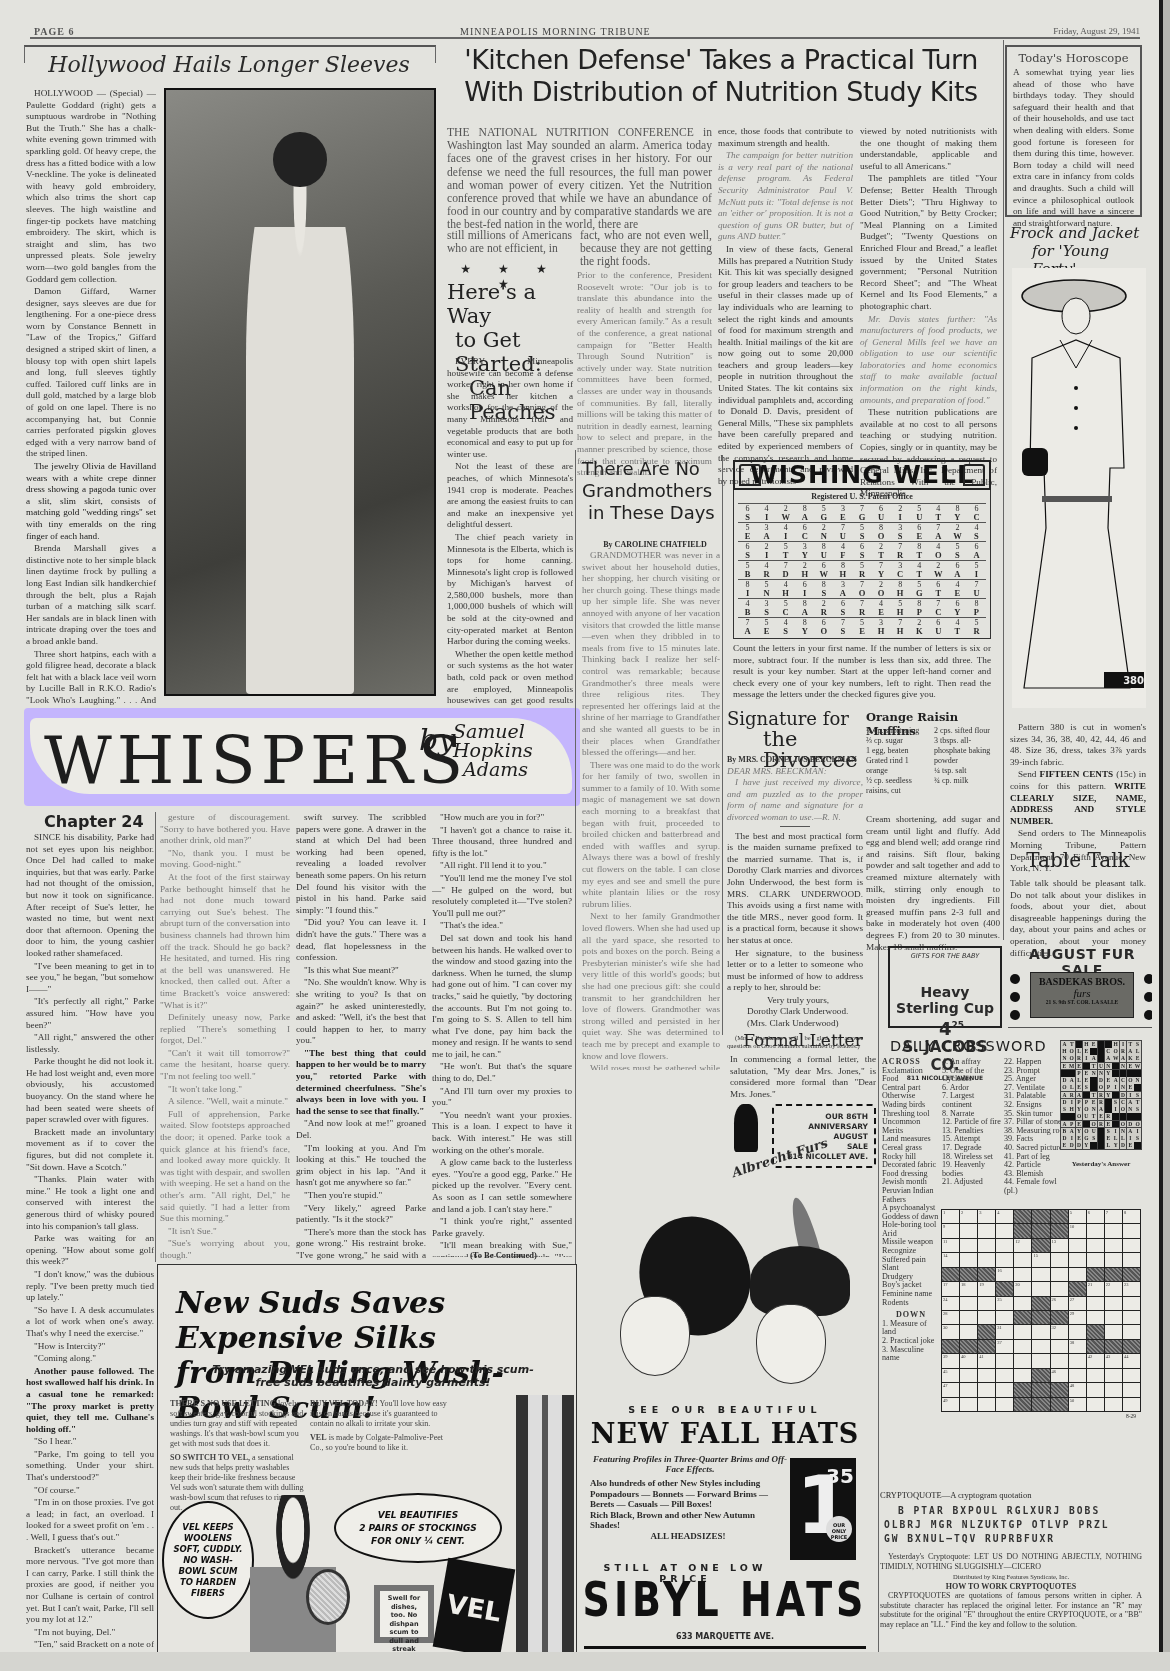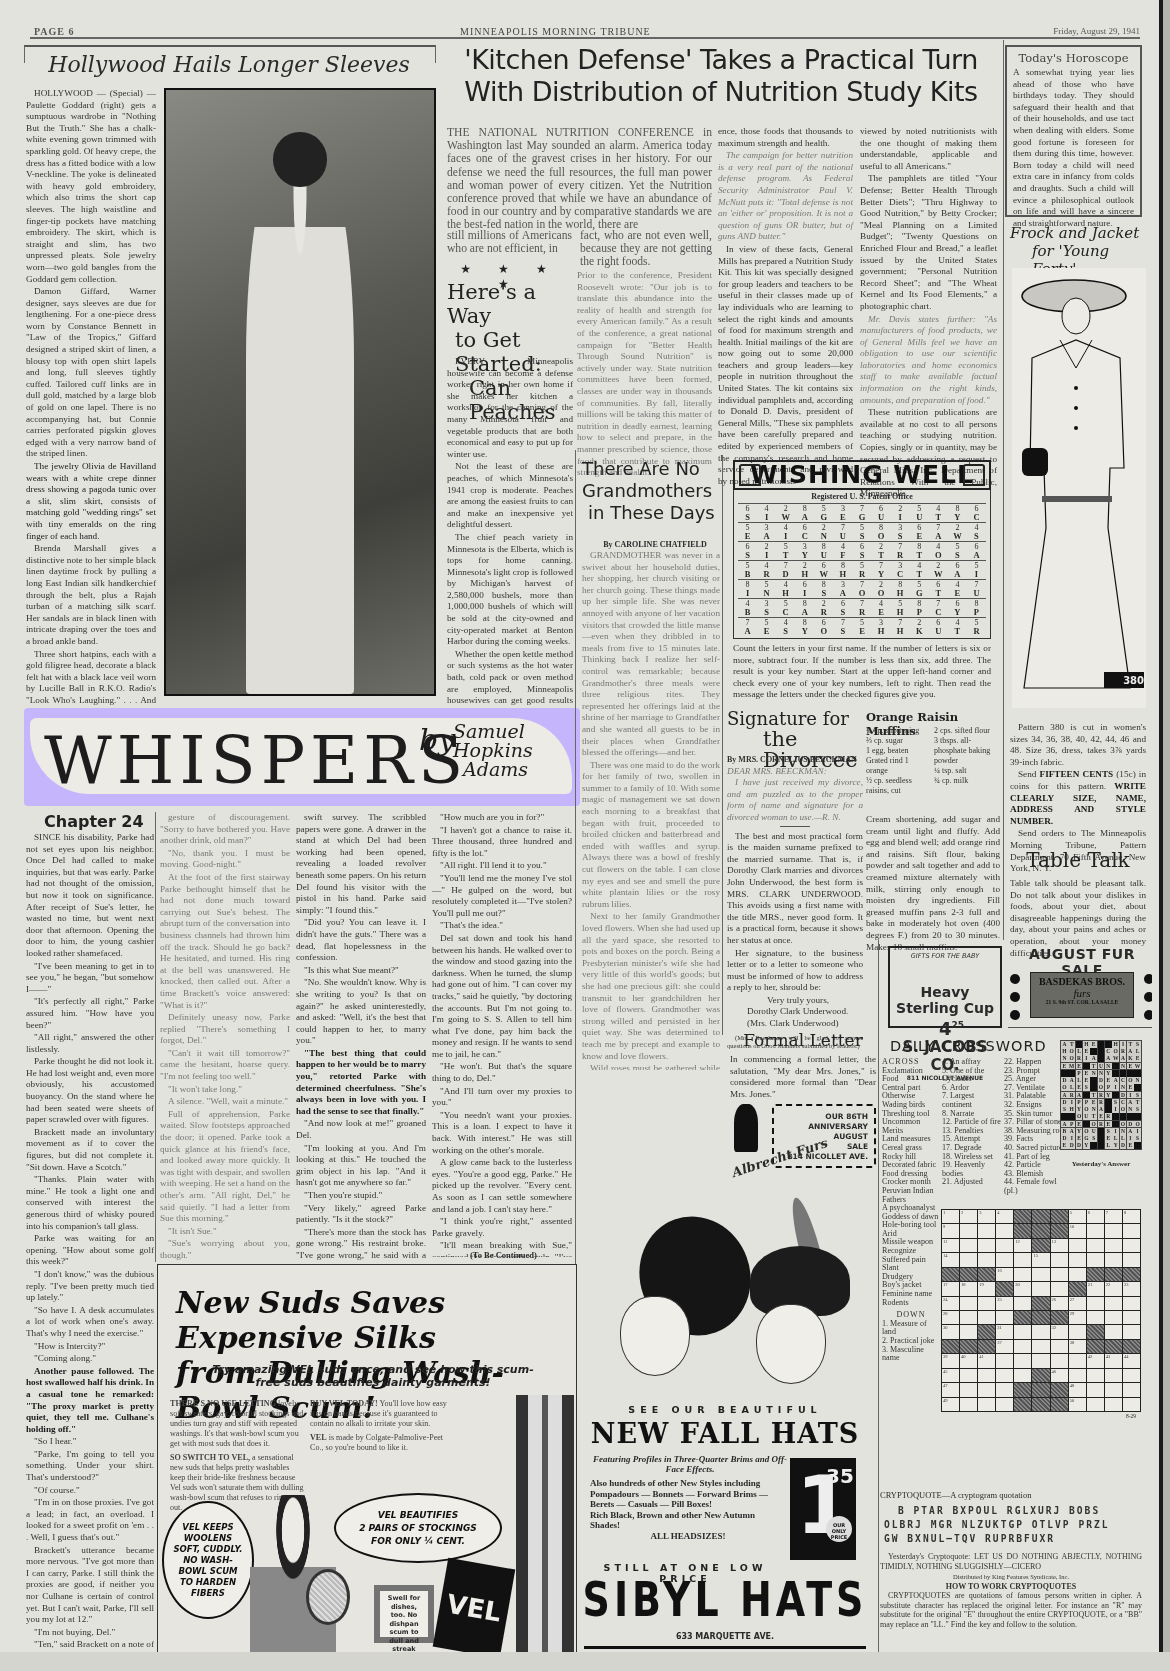--- a/index.html
+++ b/index.html
@@ -81,21 +81,21 @@
 
   
   .jacobs { left: 888px; top: 946px; width: 114px; height: 82px; border: 2px solid #222; text-align: center; font-family: "DejaVu Sans", sans-serif; }
   .fur { left: 1008px; top: 946px; width: 148px; height: 82px; border-bottom: 1px solid #555; }
   .fur .dot { position: absolute; width: 10px; height: 10px; background: #111; border-radius: 50%; }
   .albrecht { left: 730px; top: 1100px; width: 148px; height: 78px; }
 
   
   .cw-title { font-family: "DejaVu Sans", sans-serif; font-size: 14.5px; letter-spacing: 1px; color: #222; }
   .clues { font-size: 8.1px; line-height: 8.6px; color: #333; }
-  .clues .h { font-weight: normal; letter-spacing: 1px; }
+  .clues .h { font-weight: bold; letter-spacing: 1px; }
   .grid { display: grid; border: 1.5px solid #222; background: #222; gap: 1px; }
   .grid div { background: #ecebe6; position: relative; font-size: 4.5px; line-height: 5px; padding-left: 1px; color: #333; }
   .grid div.b { background: repeating-linear-gradient(45deg,#555 0 1.5px,#888 1.5px 3px); }
   .ans { display: grid; gap: 0.5px; background: #444; border: 1px solid #444; }
   .ans div { background: #cfcec8; font-size: 5.5px; line-height: 6px; text-align: center; color: #222; font-weight: bold; }
   .ans div.b { background: #111; }
   .crypto { font-family: "DejaVu Sans Mono", monospace; font-size: 9.6px; font-weight: bold; letter-spacing: 2px; color: #333; line-height: 14px; }
   .right-edge { left: 1152px; top: 0; width: 18px; height: 1671px; background: linear-gradient(90deg,#e3e3de 0 40%,#1a1a1a 40% 60%,#b5b5b0 60%); }
   .bottom-edge { left: 0; top: 1652px; width: 1170px; height: 19px; background: #d5d5d0; }
   .pattern-fig { background: #ecebe6; }
@@ -128,21 +128,21 @@
 
   <div class="abs kd-title">
     <div>'Kitchen Defense' Takes a Practical Turn</div>
     <div>With Distribution of Nutrition Study Kits</div>
   </div>
   <div class="abs kd-lead" style="left:447px;top:126px;width:265px;">THE NATIONAL NUTRITION CONFERENCE in Washington last May sounded an alarm. America today faces one of the gravest crises in her history. For our defense we need the full resources, the full man power and woman power of every citizen. Yet the Nutrition conference proved that while we have an abundance of food in our country and by comparative standards we are the best-fed nation in the world, there are</div>
   <div class="abs kd-lead" style="left:447px;top:229px;width:125px;">still millions of Americans who are not efficient, in</div>
   <div class="abs kd-lead" style="left:580px;top:229px;width:132px;">fact, who are not even well, because they are not getting the right foods.</div>
   <div class="abs body-text gray" style="left:577px;top:270px;width:135px;">Prior to the conference, President Roosevelt wrote: "Our job is to translate this abundance into the reality of health and strength for every American family." As a result of the conference, a great national campaign for "Better Health Through Sound Nutrition" is actively under way. State nutrition committees have been formed, classes are under way in thousands of communities. By fall, literally millions will be taking this matter of nutrition in deadly earnest, learning how to select and prepare, in the manner prescribed by science, those foods that contribute to maximum strength and health.</div>
   <div class="abs body-text" style="left:718px;top:126px;width:135px;">
-    <p style="text-indent:0">ence, those foods that thousands to maximum strength and health.</p>
+    <p style="text-indent:0">ence, those foods that contribute to maximum strength and health.</p>
     <p class="italic gray">The campaign for better nutrition is a very real part of the national defense program. As Federal Security Administrator Paul V. McNutt puts it: "Total defense is not an 'either or' proposition. It is not a question of guns OR butter, but of guns AND butter."</p>
     <p>In view of these facts, General Mills has prepared a Nutrition Study Kit. This kit was specially designed for group leaders and teachers to be useful in their classes made up of lay individuals who are learning to select the right kinds and amounts of food for maximum strength and health. Initial mailings of the kit are now going out to some 20,000 teachers and group leaders—key people in nutrition throughout the United States. The kit contains six individual pamphlets and, according to Donald D. Davis, president of General Mills, "These six pamphlets have been carefully prepared and edited by experienced members of the company's research and home service departments and reviewed by noted nutritionists</p>
   </div>
   <div class="abs body-text" style="left:860px;top:126px;width:137px;">
     <p style="text-indent:0">viewed by noted nutritionists with the one thought of making them understandable, applicable and useful to all Americans."</p>
     <p>The pamphlets are titled "Your Defense; Better Health Through Better Diets"; "Thru Highway to Good Nutrition," by Betty Crocker; "Meal Planning on a Limited Budget"; "Twenty Questions on Enriched Flour and Bread," a leaflet issued by the United States government; "Personal Nutrition Record Sheet"; and "The Wheat Kernel and Its Food Elements," a photographic chart.</p>
     <p class="italic gray">Mr. Davis states further: "As manufacturers of food products, we of General Mills feel we have an obligation to use our scientific laboratories and home economics staff to make available factual information on the right kinds, amounts, and preparation of food."</p>
     <p>These nutrition publications are available at no cost to all persons teaching or studying nutrition. Copies, singly or in quantity, may be secured by addressing a request to General Mills, Inc., Department of Relations With the Public, Minneapolis.</p>
   </div>
 
@@ -655,21 +655,21 @@
         <div>Otherwise</div>
         <div>Wading birds</div>
         <div>Threshing tool</div>
         <div>Uncommon</div>
         <div>Merits</div>
         <div>Land measures</div>
         <div>Cereal grass</div>
         <div>Rocky hill</div>
         <div>Decorated fabric</div>
         <div>Food dressing</div>
-        <div>Crocker month</div>
+        <div>Jewish month</div>
         <div>Peruvian Indian</div>
         <div>Fathers</div>
         <div>A psychoanalyst</div>
         <div>Goddess of dawn</div>
         <div>Hole-boring tool</div>
         <div>Arid</div>
         <div>Missile weapon</div>
         <div>Recognize</div>
         <div>Suffered pain</div>
         <div>Slant</div>

